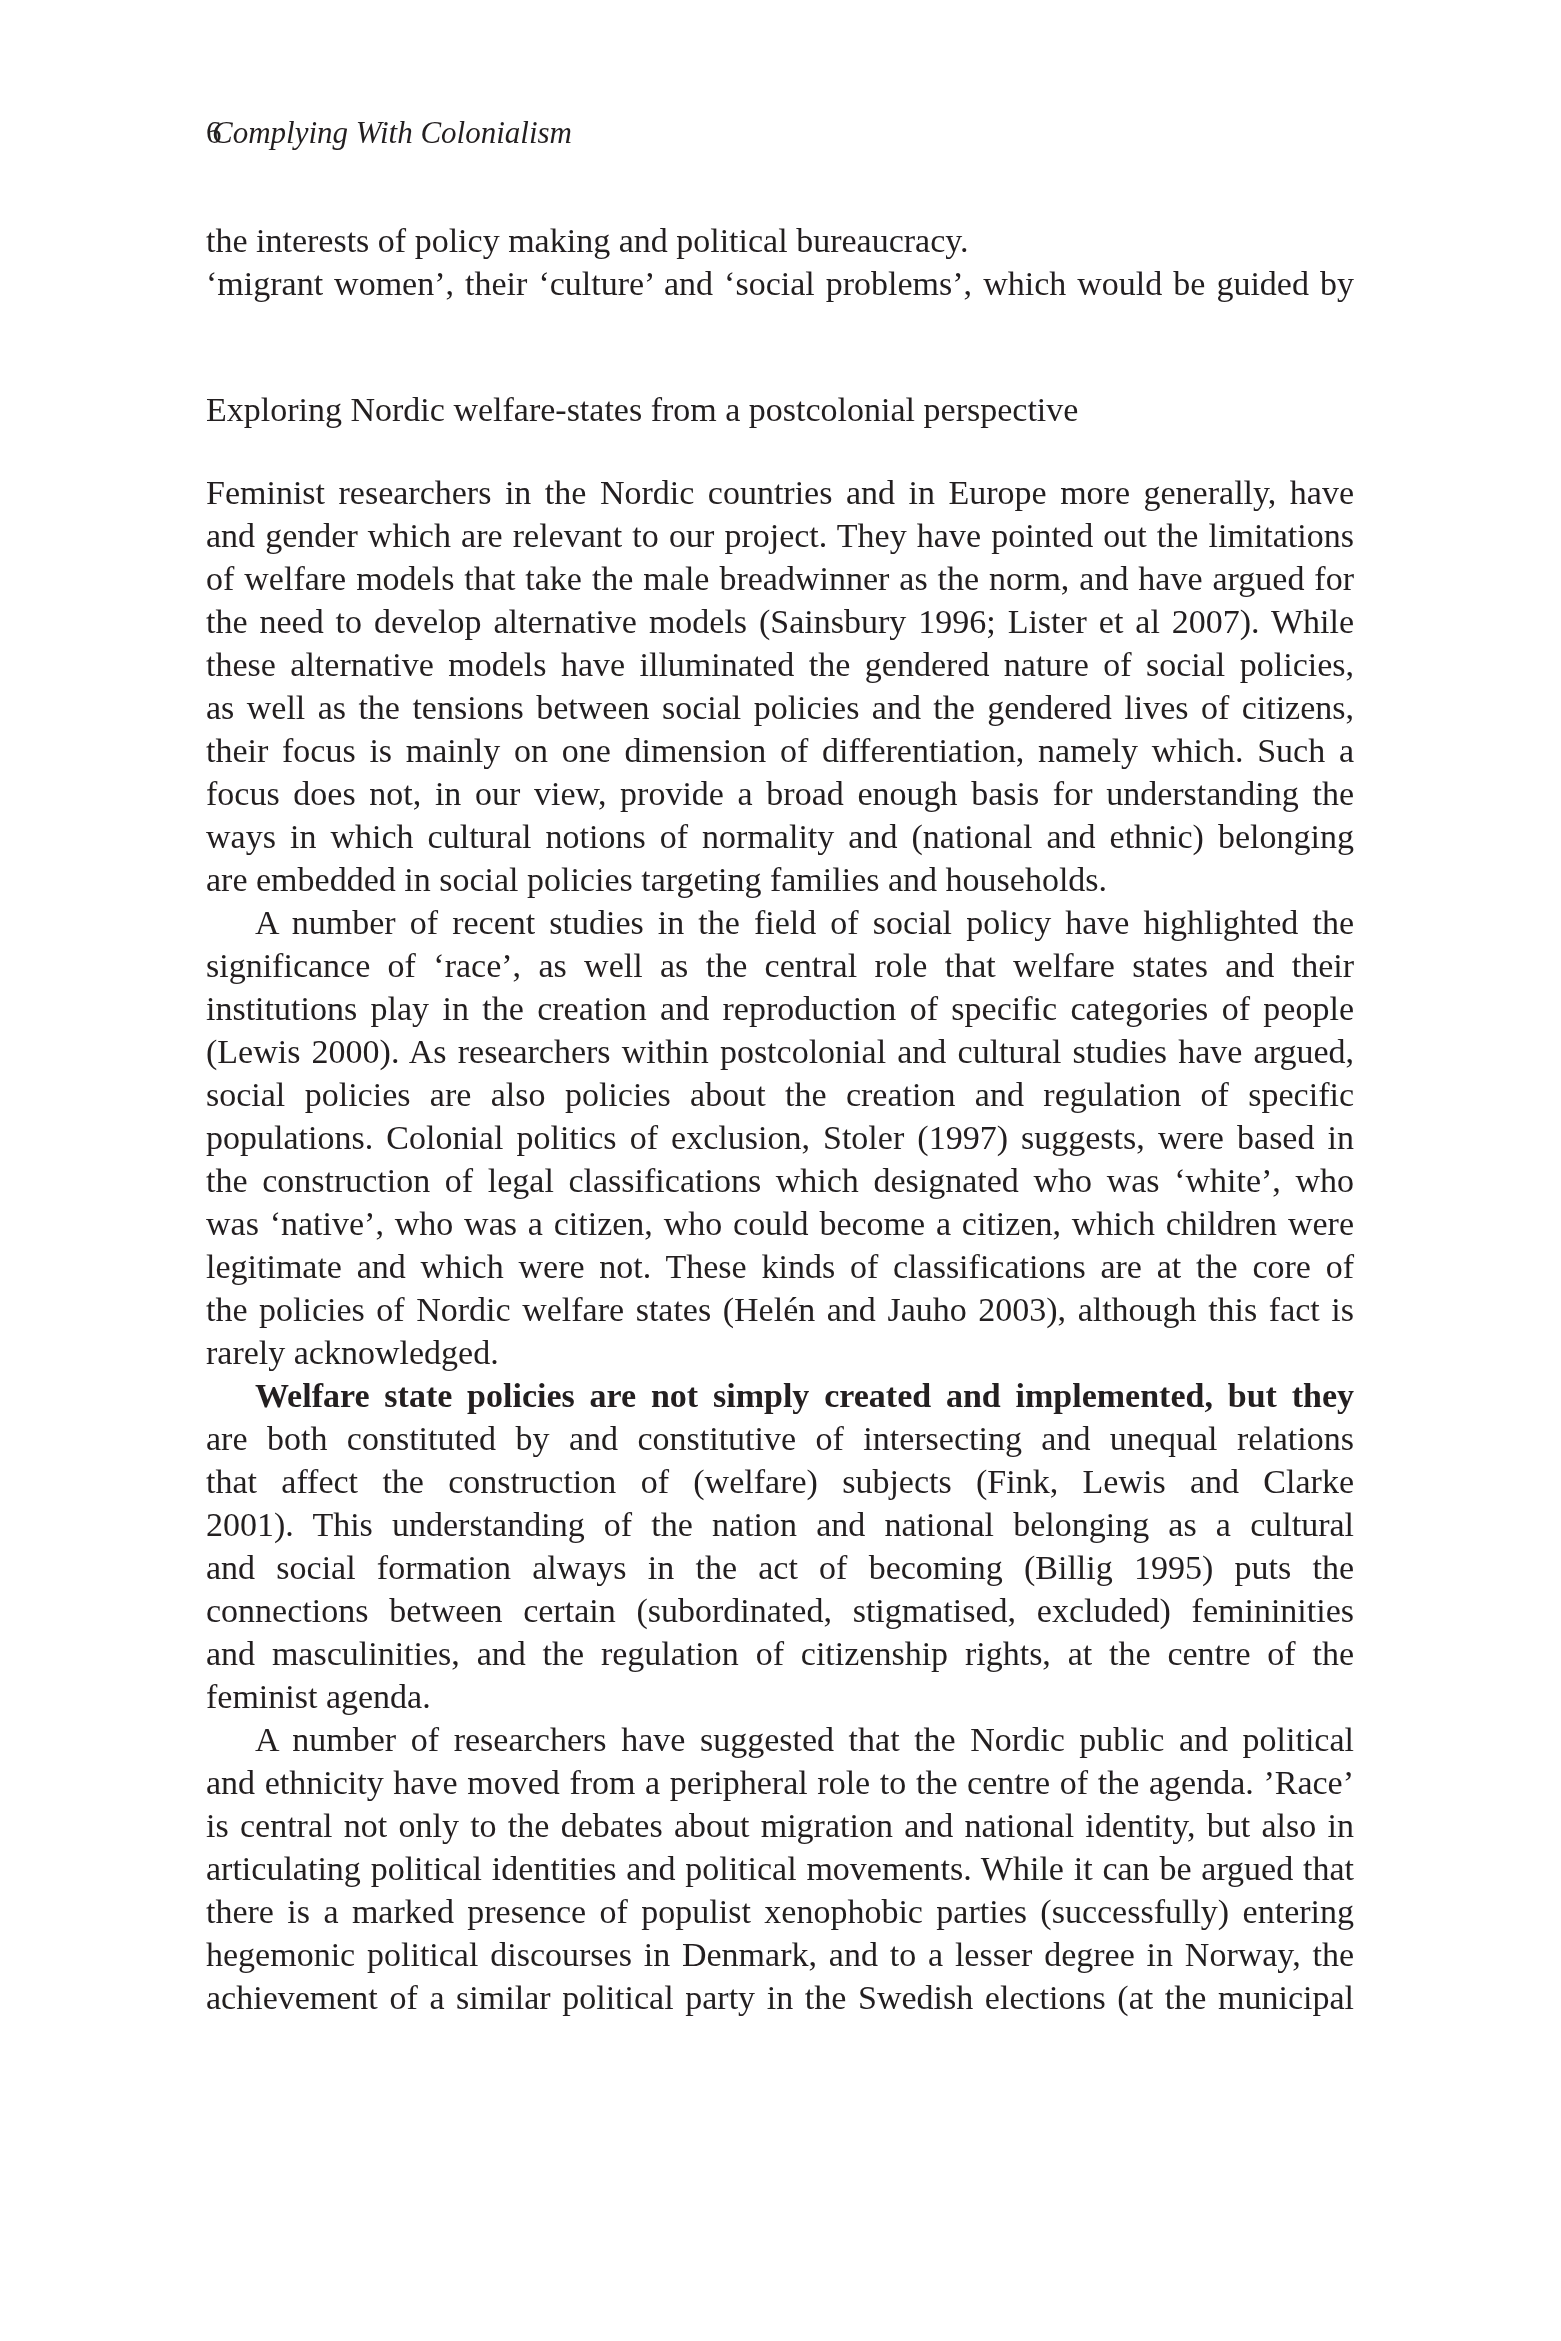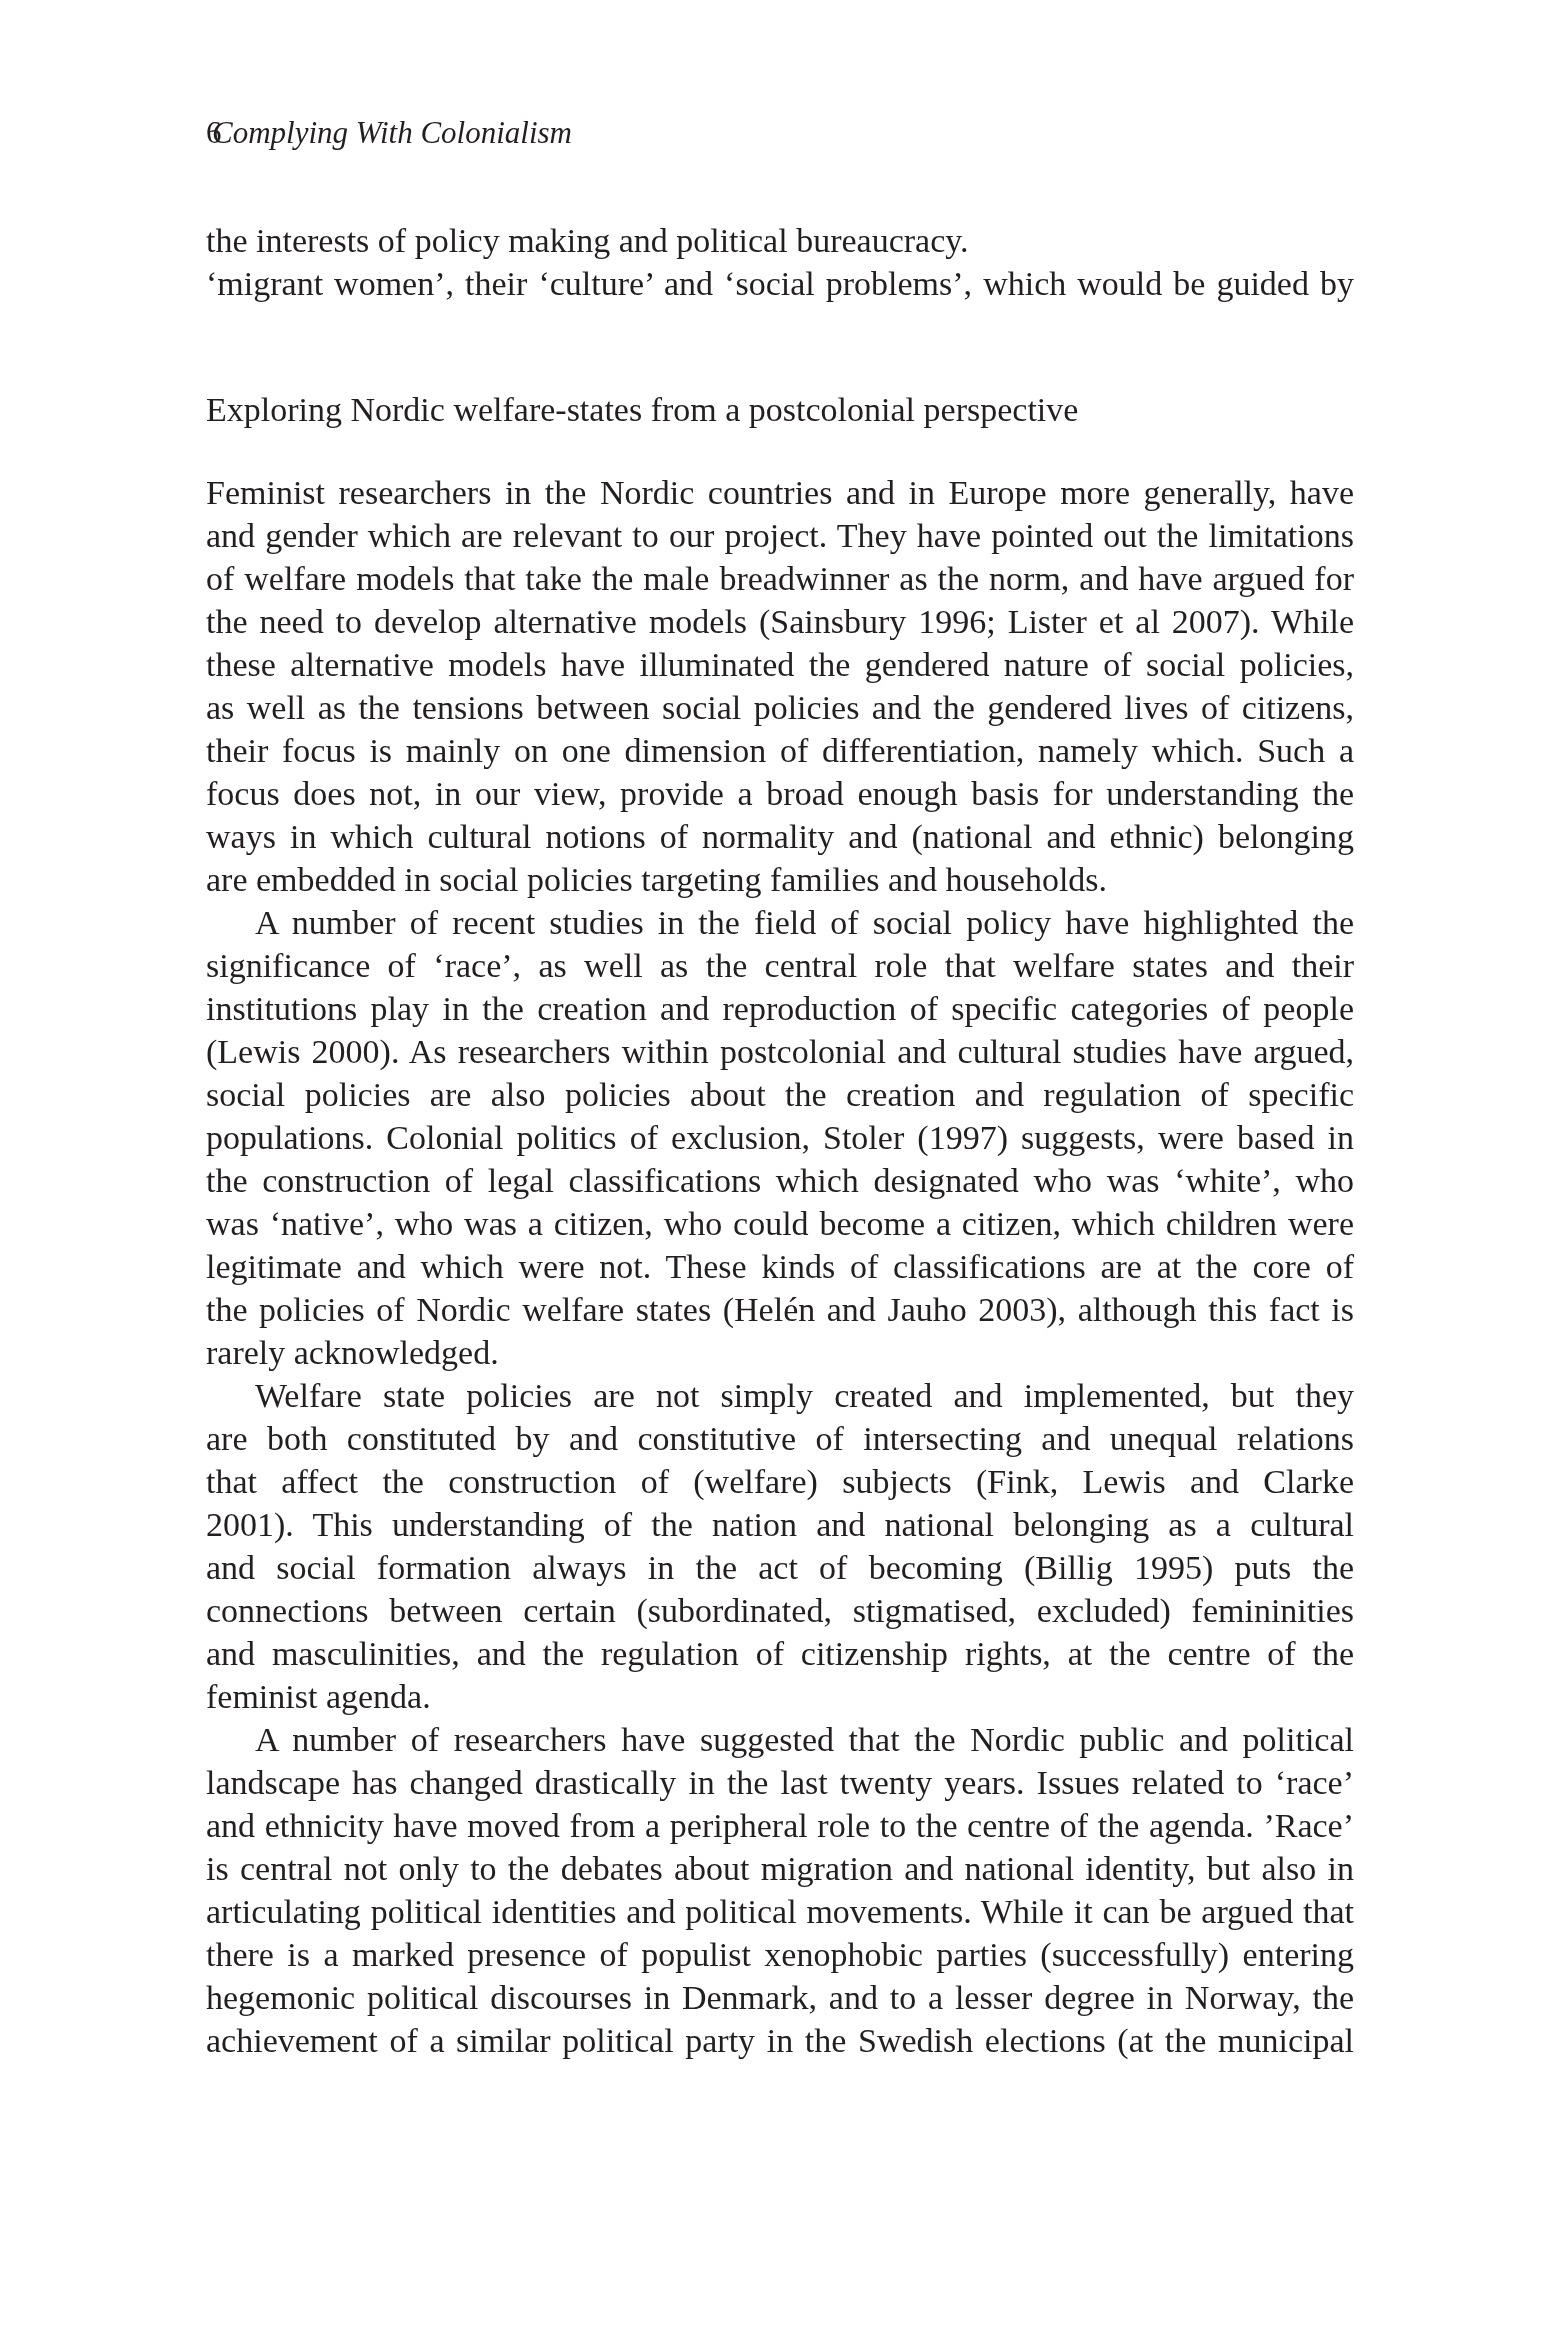--- a/index.html
+++ b/index.html
@@ -107,32 +107,31 @@
       <span class="line">(Lewis 2000). As researchers within postcolonial and cultural studies have argued,</span>
       <span class="line">social policies are also policies about the creation and regulation of specific</span>
       <span class="line">populations. Colonial politics of exclusion, Stoler (1997) suggests, were based in</span>
       <span class="line">the construction of legal classifications which designated who was ‘white’, who</span>
       <span class="line">was ‘native’, who was a citizen, who could become a citizen, which children were</span>
       <span class="line">legitimate and which were not. These kinds of classifications are at the core of</span>
       <span class="line">the policies of Nordic welfare states (Helén and Jauho 2003), although this fact is</span>
       <span class="line last">rarely acknowledged.</span>
     </div>
     <div>
-      <span class="line" style="text-indent: 49px;">Welfare state policies are not simply created and implemented, but they</span>
+      <span class="line" style="text-indent: 49px; font-weight: bold;">Welfare state policies are not simply created and implemented, but they</span>
       <span class="line">are both constituted by and constitutive of intersecting and unequal relations</span>
       <span class="line">that affect the construction of (welfare) subjects (Fink, Lewis and Clarke</span>
       <span class="line">2001). This understanding of the nation and national belonging as a cultural</span>
       <span class="line">and social formation always in the act of becoming (Billig 1995) puts the</span>
       <span class="line">connections between certain (subordinated, stigmatised, excluded) femininities</span>
       <span class="line">and masculinities, and the regulation of citizenship rights, at the centre of the</span>
       <span class="line last">feminist agenda.</span>
     </div>
     <div>
       <span class="line" style="text-indent: 49px;">A number of researchers have suggested that the Nordic public and political</span>
-      <span class="line">landscape has changed drastically in the last twenty years. Issues related to ‘race’</span>
       <span class="line">and ethnicity have moved from a peripheral role to the centre of the agenda. ’Race’</span>
       <span class="line">is central not only to the debates about migration and national identity, but also in</span>
       <span class="line">articulating political identities and political movements. While it can be argued that</span>
       <span class="line">there is a marked presence of populist xenophobic parties (successfully) entering</span>
       <span class="line">hegemonic political discourses in Denmark, and to a lesser degree in Norway, the</span>
       <span class="line">achievement of a similar political party in the Swedish elections (at the municipal</span>
     </div>
   </div>
 
 

